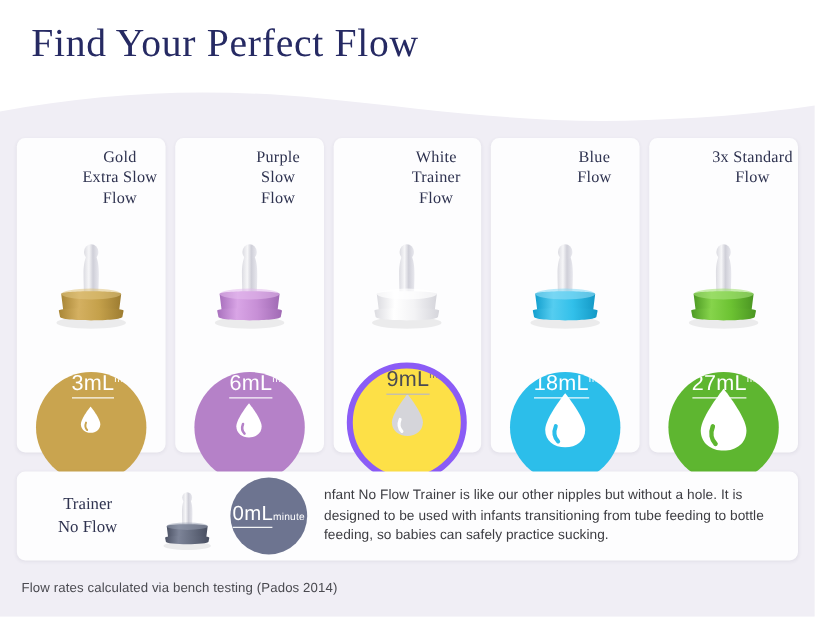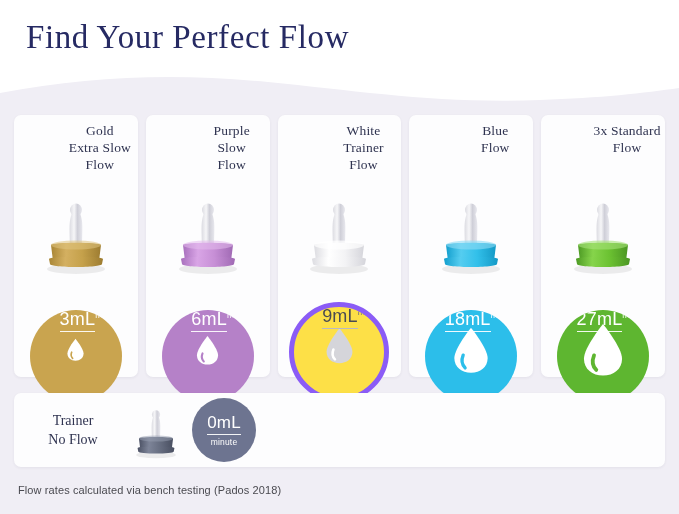--- a/index.html
+++ b/index.html
@@ -95,21 +95,21 @@
     font-family:"Liberation Serif", serif;
     font-size:14px;line-height:19px;color:#2f3350;
     margin-left:4px;
   }
   .silver-label span{display:block;}
   .silver-nipple{width:64px;height:62px;position:relative;margin-left:-4px;}
   .silver-nipple svg{display:block;position:absolute;left:4px;top:4px;}
   .zero-circle{
     width:64px;height:64px;border-radius:50%;
     background:#6d7490;margin-left:4px;flex:0 0 auto;
-    display:flex;flex-direction:column;align-items:center;justify-content:center;
+    display:flex;flex-direction:row;align-items:center;justify-content:center;
   }
   .zero-circle .amount{font-size:17px;margin-bottom:2px;padding-bottom:2px;}
   .zero-circle .per{margin-bottom:0;}
   .desc{
     flex:1;margin-left:14px;padding-right:12px;
     font-size:11.4px;line-height:16.5px;color:#3d3d42;
     letter-spacing:.05px;
   }
 
   
@@ -338,17 +338,18 @@
         <ellipse cx="39" cy="17" rx="6" ry="6.5" fill="url(#teat1)"></ellipse>
         <path d="M14,52 C14,49 64,49 64,52 L62,68 C62,73 16,73 16,68 Z" fill="url(#col6)"></path>
         <path d="M12,66 C12,63 66,63 66,66 L65,71 C65,75 13,75 13,71 Z" fill="url(#col6)"></path>
         <ellipse cx="39" cy="52" rx="25" ry="4.5" fill="#98a0b2" opacity=".5"></ellipse>
       </svg>
     </div>
     <div class="zero-circle">
       <div class="amount">0mL</div>
       <div class="per">minute</div>
     </div>
+    <div class="desc">nfant No Flow Trainer is like our other nipples but without a hole. It is designed to be used with infants transitioning from tube feeding to bottle feeding, so babies can safely practice sucking.</div>
   </div>
 
-  <div class="footer">Flow rates calculated via bench testing (Pados 2018)</div>
+  <div class="footer">Flow rates calculated via bench testing (Pados 2014)</div>
 
 </div>
 
 </body></html>

